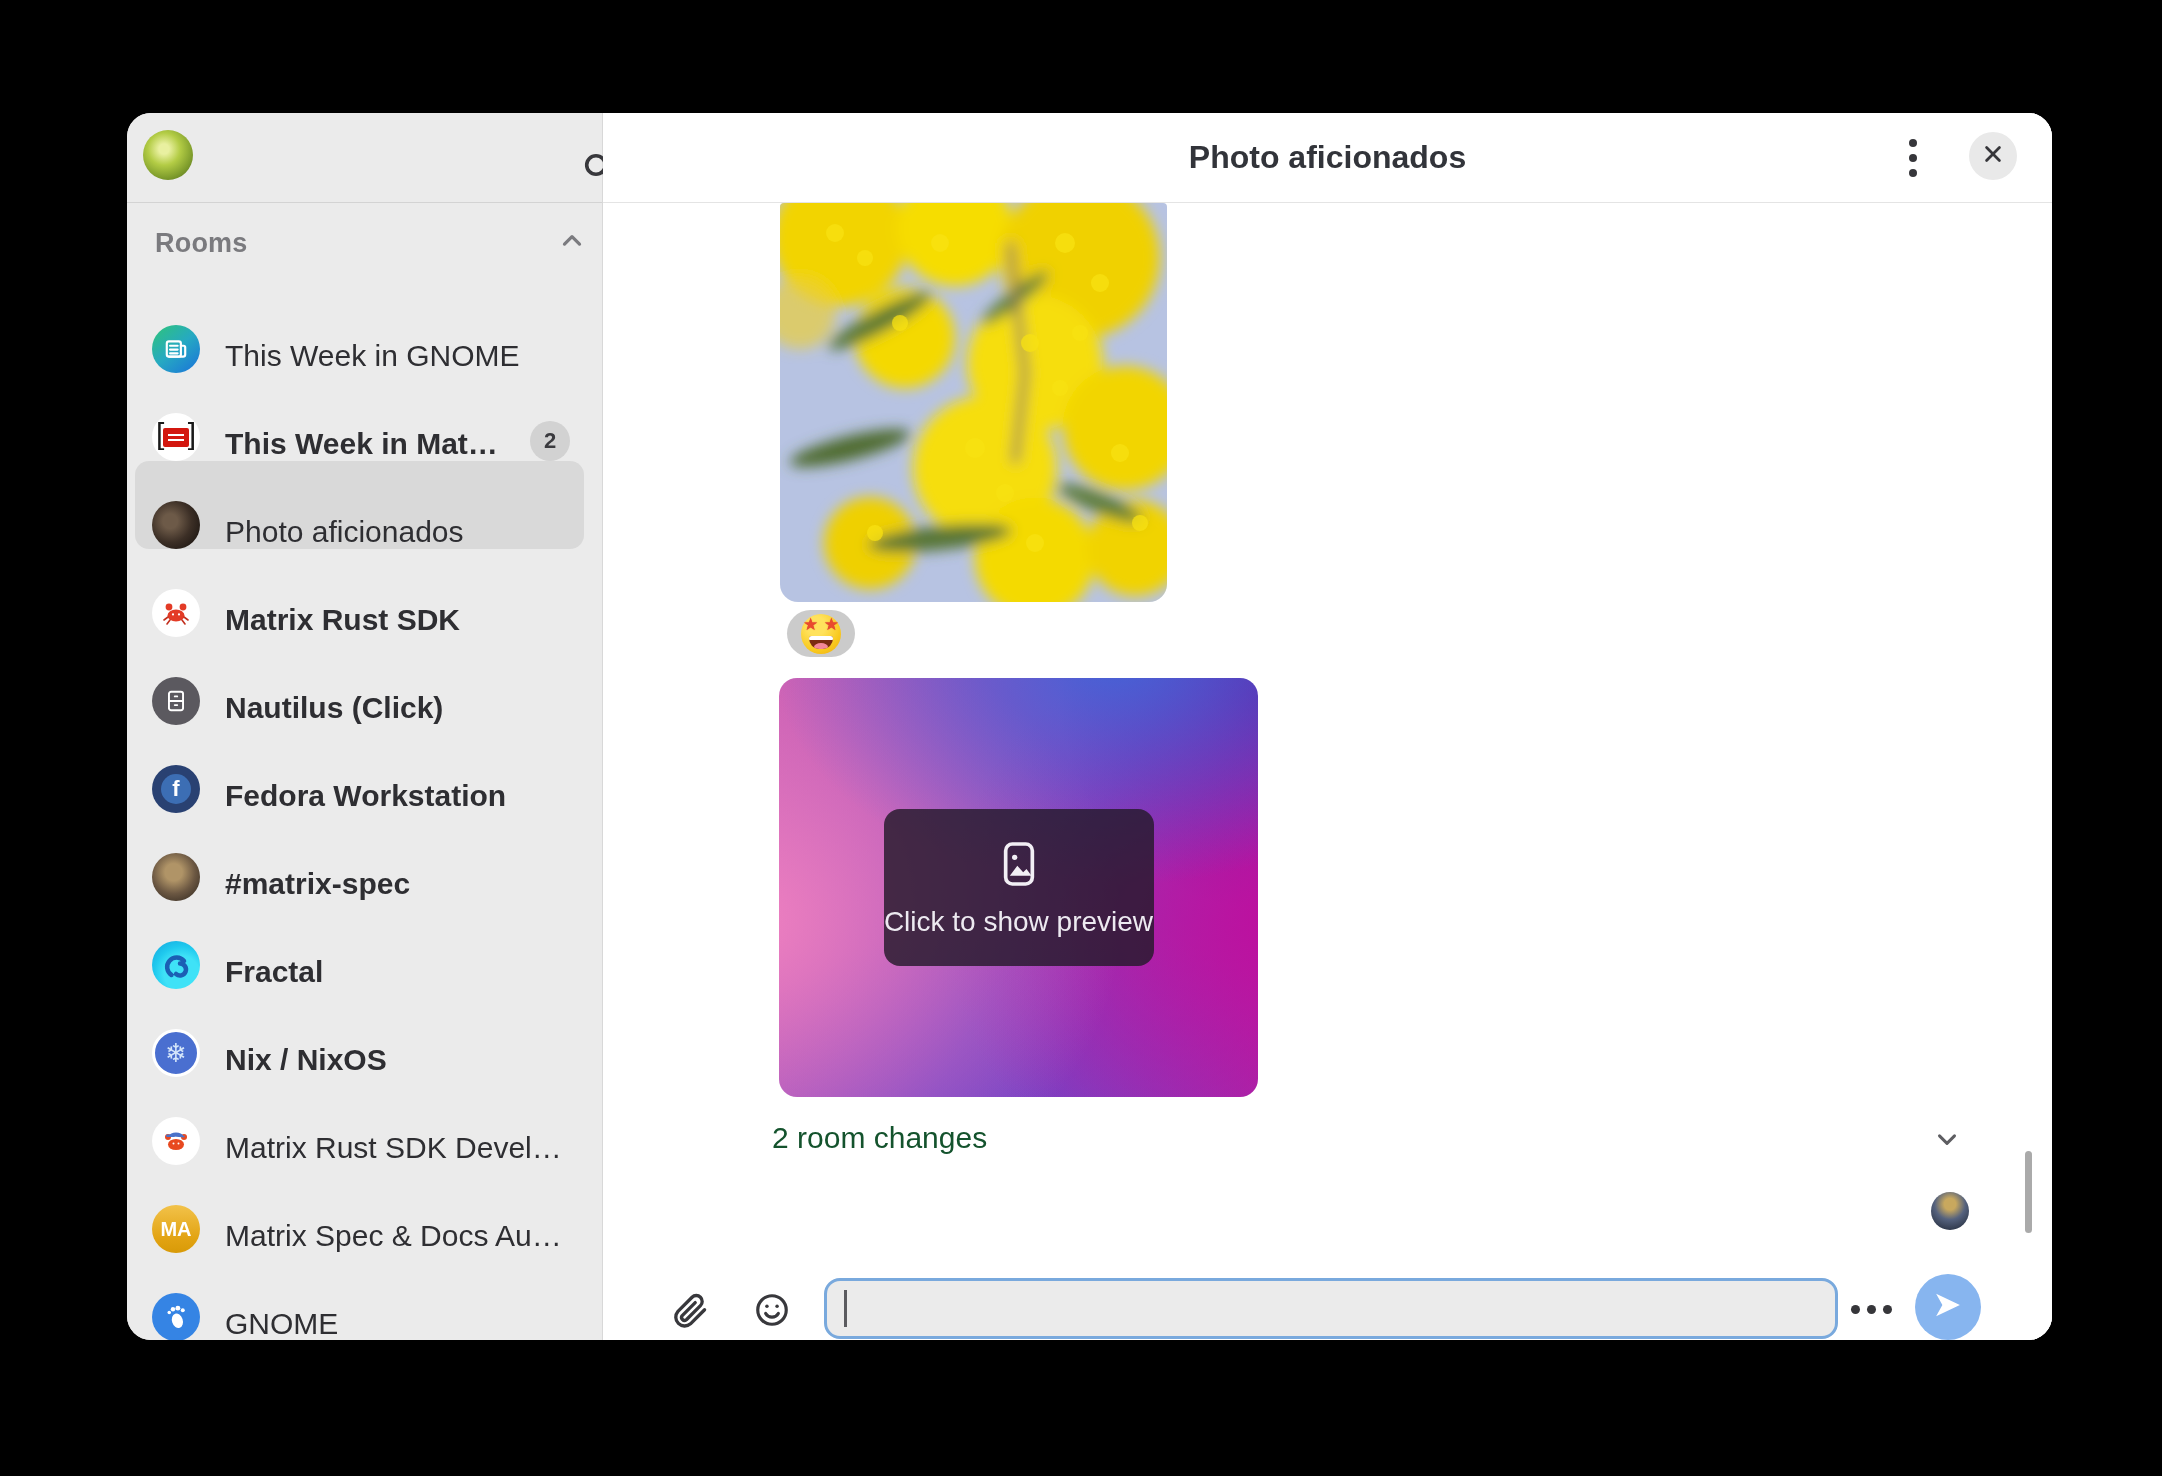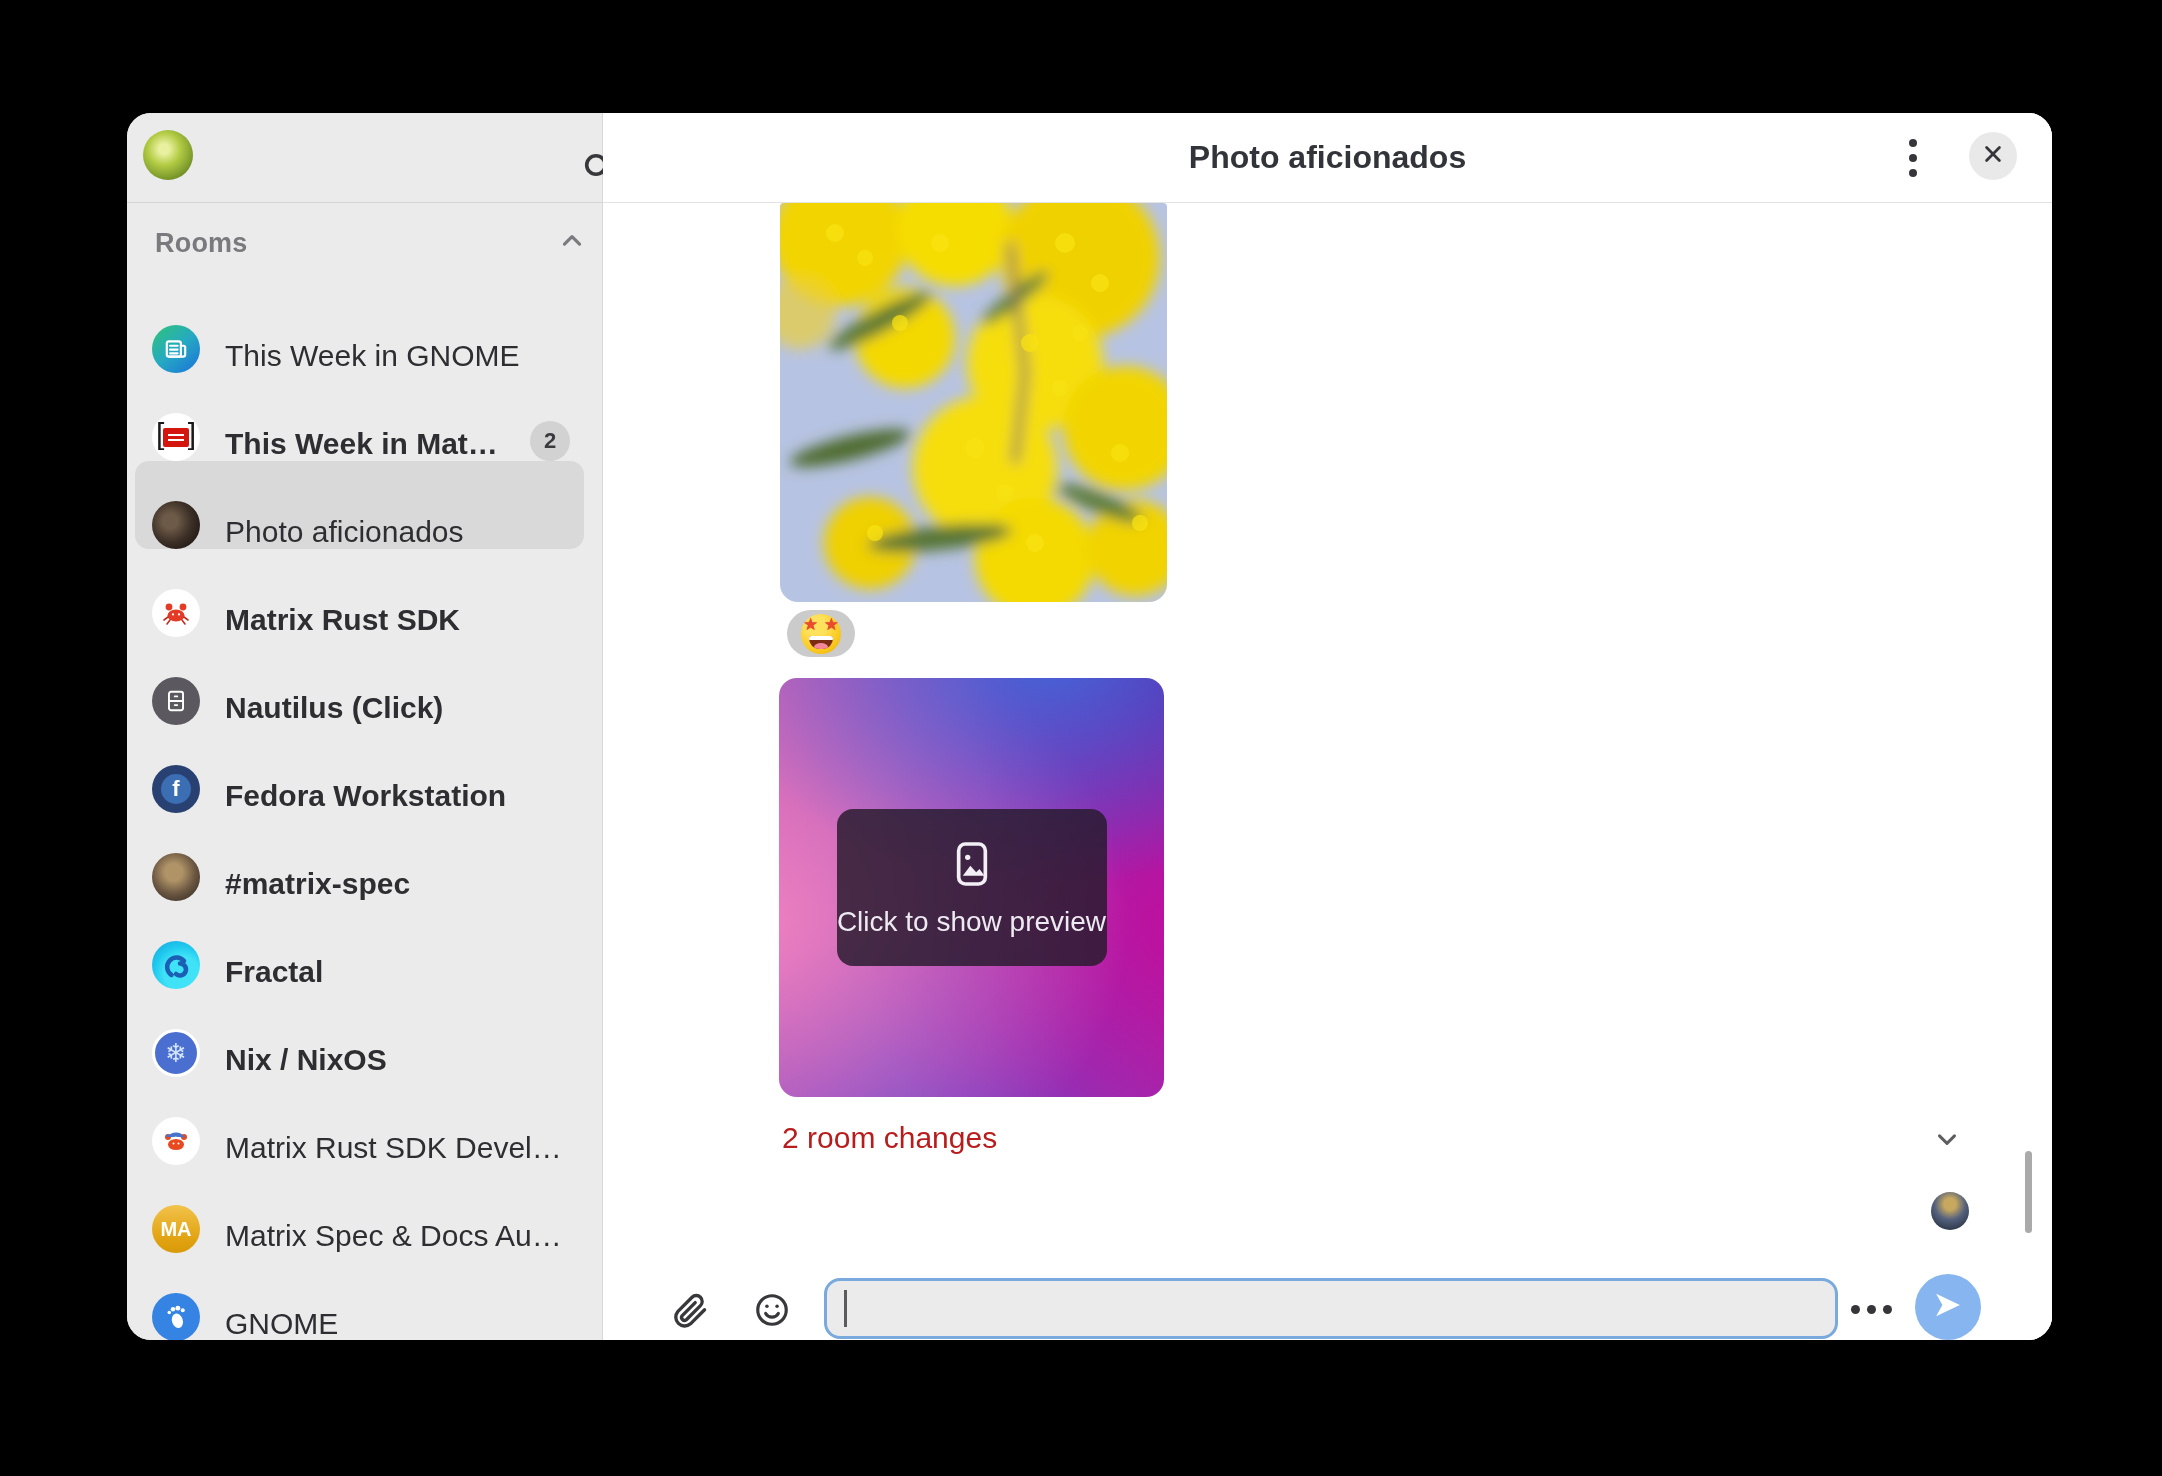--- a/index.html
+++ b/index.html
@@ -82,35 +82,35 @@
               background:radial-gradient(circle at 38% 30%, #ffe25c 0 25%, #f9c91e 65%, #eda90e 100%); }
   .starface .eye { position:absolute; top:2px; font-size:17px; color:#ea4a2e; line-height:1;
                    text-shadow:0 0 1px #c33; }
   .starface .eye.l { left:2px; } .starface .eye.r { right:2px; }
   .starface .mouth { position:absolute; left:8px; bottom:5px; width:24px; height:13px; background:#7c2c12;
                      border-radius:3px 3px 12px 12px; overflow:hidden; }
   .starface .mouth .teeth { position:absolute; left:0; top:0; width:100%; height:4px; background:#fff; }
   .starface .mouth .tongue { position:absolute; left:5px; bottom:-2px; width:14px; height:8px;
                              border-radius:50%; background:#f4889a; }
 
-  .preview { position:absolute; left:176px; top:475px; width:385px; height:419px; border-radius:18px;
+  .preview { position:absolute; left:176px; top:475px; width:479px; height:419px; border-radius:18px;
              overflow:hidden; display:flex; align-items:center; justify-content:center;
              background:
                radial-gradient(500px 330px at 70% -4%, rgba(66,100,216,.95), rgba(66,100,216,0) 68%),
                radial-gradient(560px 460px at -8% 58%, rgba(243,132,193,.95), rgba(243,132,193,0) 68%),
                radial-gradient(460px 420px at 104% 58%, rgba(190,14,158,.95), rgba(190,14,158,0) 72%),
                radial-gradient(300px 320px at 102% 2%, rgba(82,15,152,.92), rgba(82,15,152,0) 70%),
                radial-gradient(480px 330px at 52% 112%, rgba(104,72,204,.85), rgba(104,72,204,0) 70%),
                linear-gradient(120deg,#c45ab2,#8a42be 55%,#b523a2); }
   .preview-overlay { width:270px; height:157px; border-radius:16px; background:rgba(36,26,43,.82);
                      display:flex; flex-direction:column; align-items:center; justify-content:center; gap:12px; }
   .preview-label { font-size:28px; color:#edeaf1; }
 
   .collapsed-row { position:absolute; left:0; right:0; top:915px; height:48px; }
-  .collapsed-label { position:absolute; left:179px; top:3px; font-size:30px; color:#b91c1c; }
+  .collapsed-label { position:absolute; left:169px; top:3px; font-size:30px; color:#14532d; }
   .collapse-chevron { position:absolute; left:1329px; top:6px; width:30px; height:30px; }
 
   .receipt-avatar { position:absolute; left:1328px; top:989px; width:38px; height:38px; border-radius:50%;
         background:radial-gradient(circle at 50% 32%, #c8a85e 0 18%, #55627e 48%, #1b222f 100%); }
 
   .scrollbar-thumb { position:absolute; left:1422px; top:948px; width:7px; height:82px; border-radius:4px;
                      background:#aaaaaa; }
 
   .composer { position:absolute; left:0; right:0; bottom:0; height:100px; background:#fff; }
   .attach-btn { position:absolute; left:66px; top:52px; width:42px; height:42px; display:flex;

